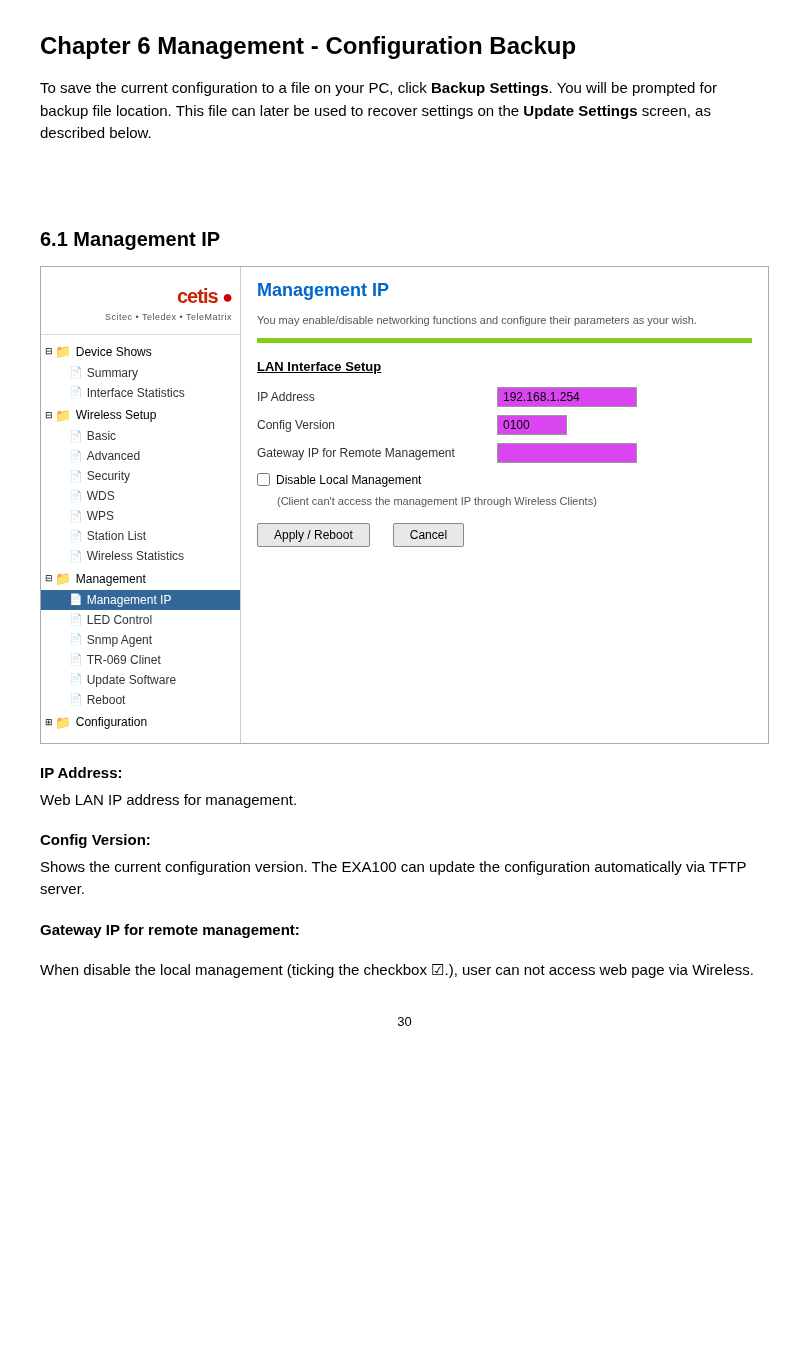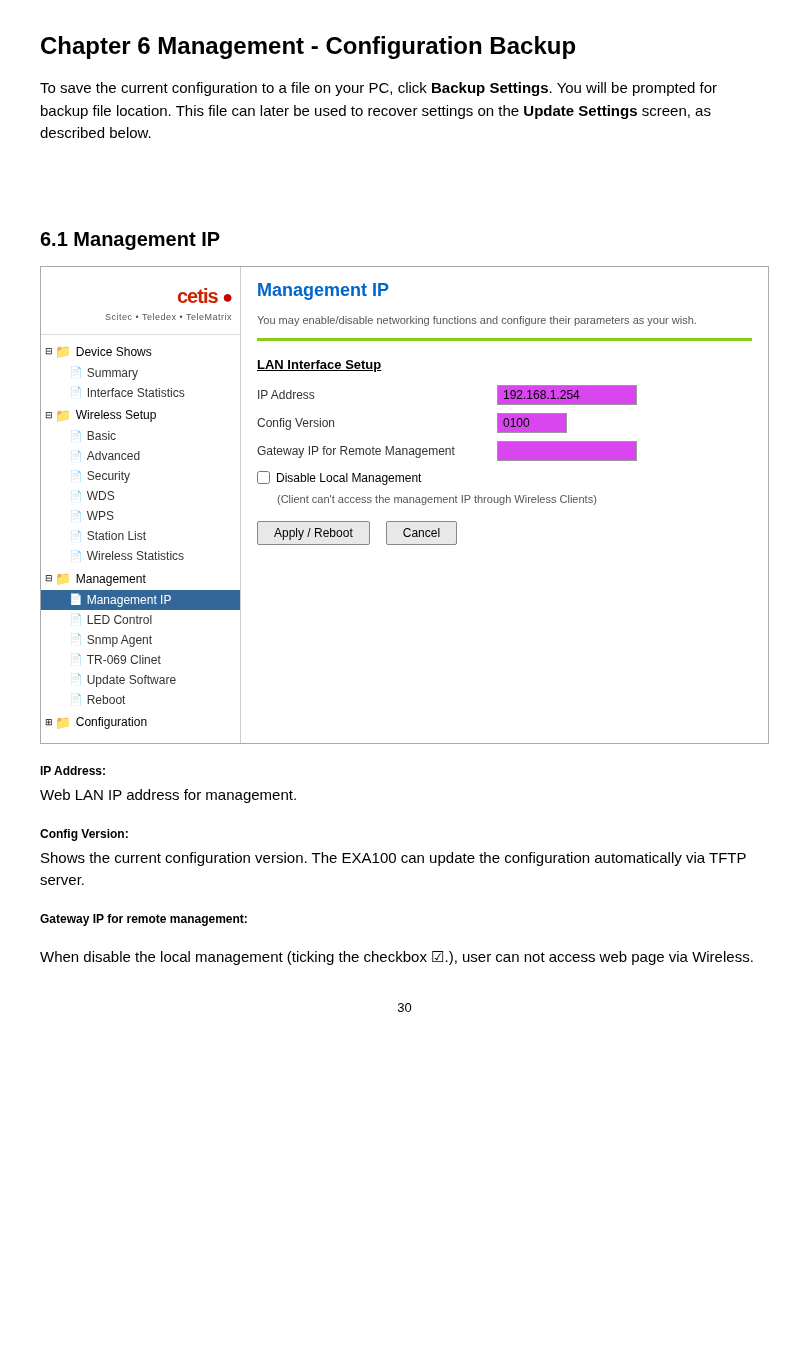--- a/index.html
+++ b/index.html
@@ -96,21 +96,21 @@
     .main-title {
       font-size: 18px;
       font-weight: bold;
       color: #0066cc;
       margin-bottom: 8px;
     }
     .desc-text {
       font-size: 11px;
       color: #555;
       margin-bottom: 14px;
-      border-bottom: 3px solid #84cc16;
+      border-bottom: 5px solid #84cc16;
       padding-bottom: 10px;
     }
     .section-heading {
       font-size: 13px;
       font-weight: bold;
       text-decoration: underline;
       margin-bottom: 10px;
       color: #000;
     }
     .form-row {
@@ -140,33 +140,33 @@
       margin-right: 6px;
     }
     .checkbox-note {
       font-size: 11px;
       color: #555;
       margin-left: 20px;
       margin-bottom: 10px;
     }
     .button-row {
       display: flex;
-      gap: 16px;
+      gap: 23px;
       margin-top: 14px;
     }
     .btn {
       padding: 4px 16px;
       font-size: 12px;
       border: 1px solid #888;
       background: #e8e8e8;
       cursor: pointer;
       border-radius: 2px;
     }
     .doc-section { margin-bottom: 18px; }
-    .doc-heading { font-weight: bold; margin-bottom: 4px; font-size: 12px; }
+    .doc-heading { font-weight: bold; margin-bottom: 4px; font-size: 15px; }
     .page-number { text-align: center; margin-top: 30px; font-size: 13px; }
     strong { font-weight: bold; }
   </style>
 </head>
 <body>
 
 
 
 <h1>Chapter 6 Management - Configuration Backup</h1>
 

